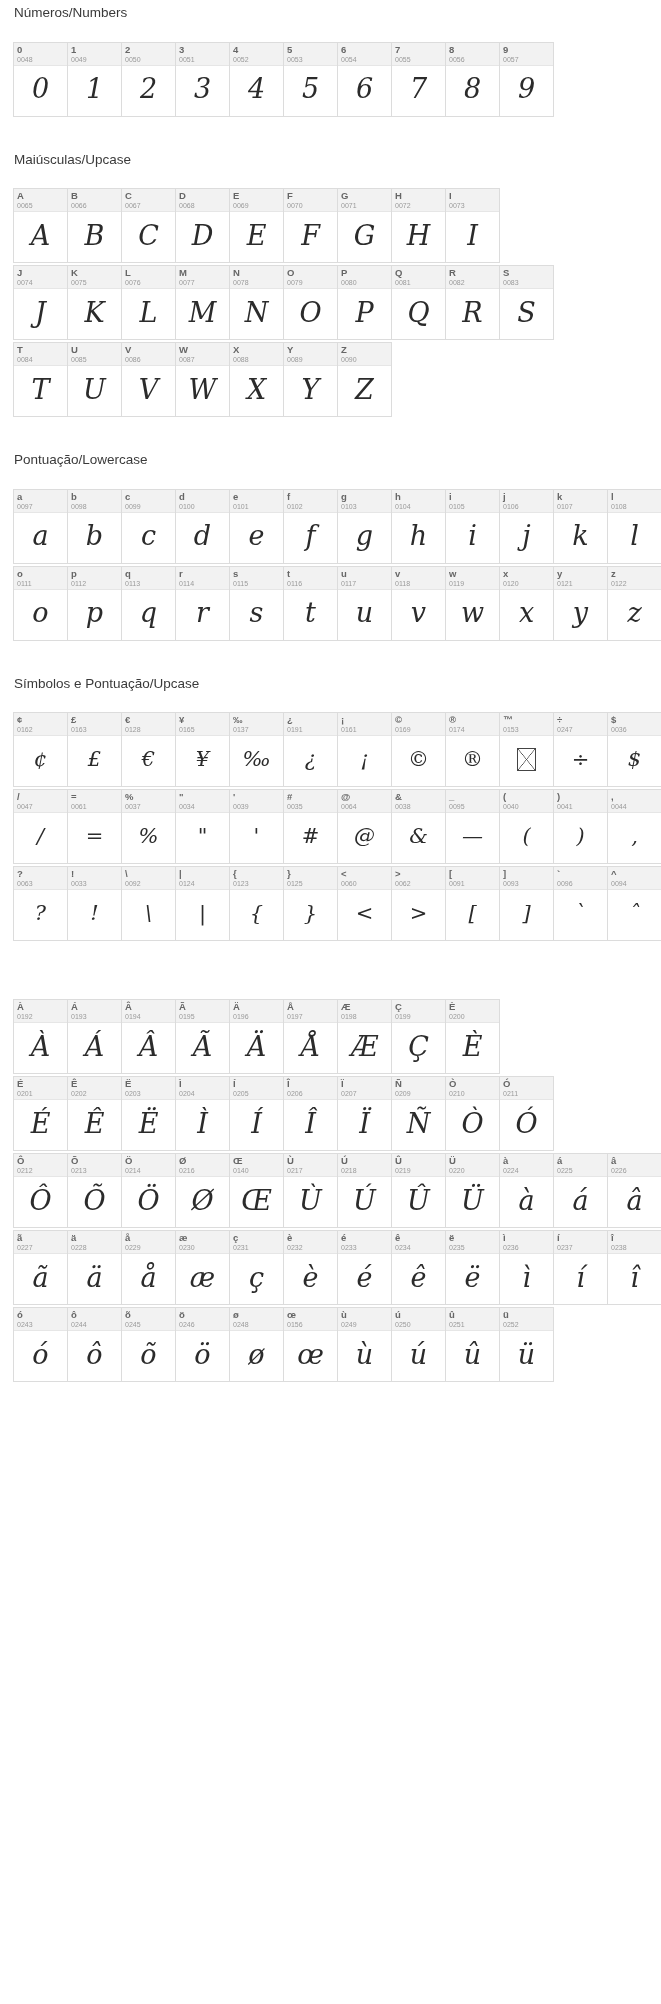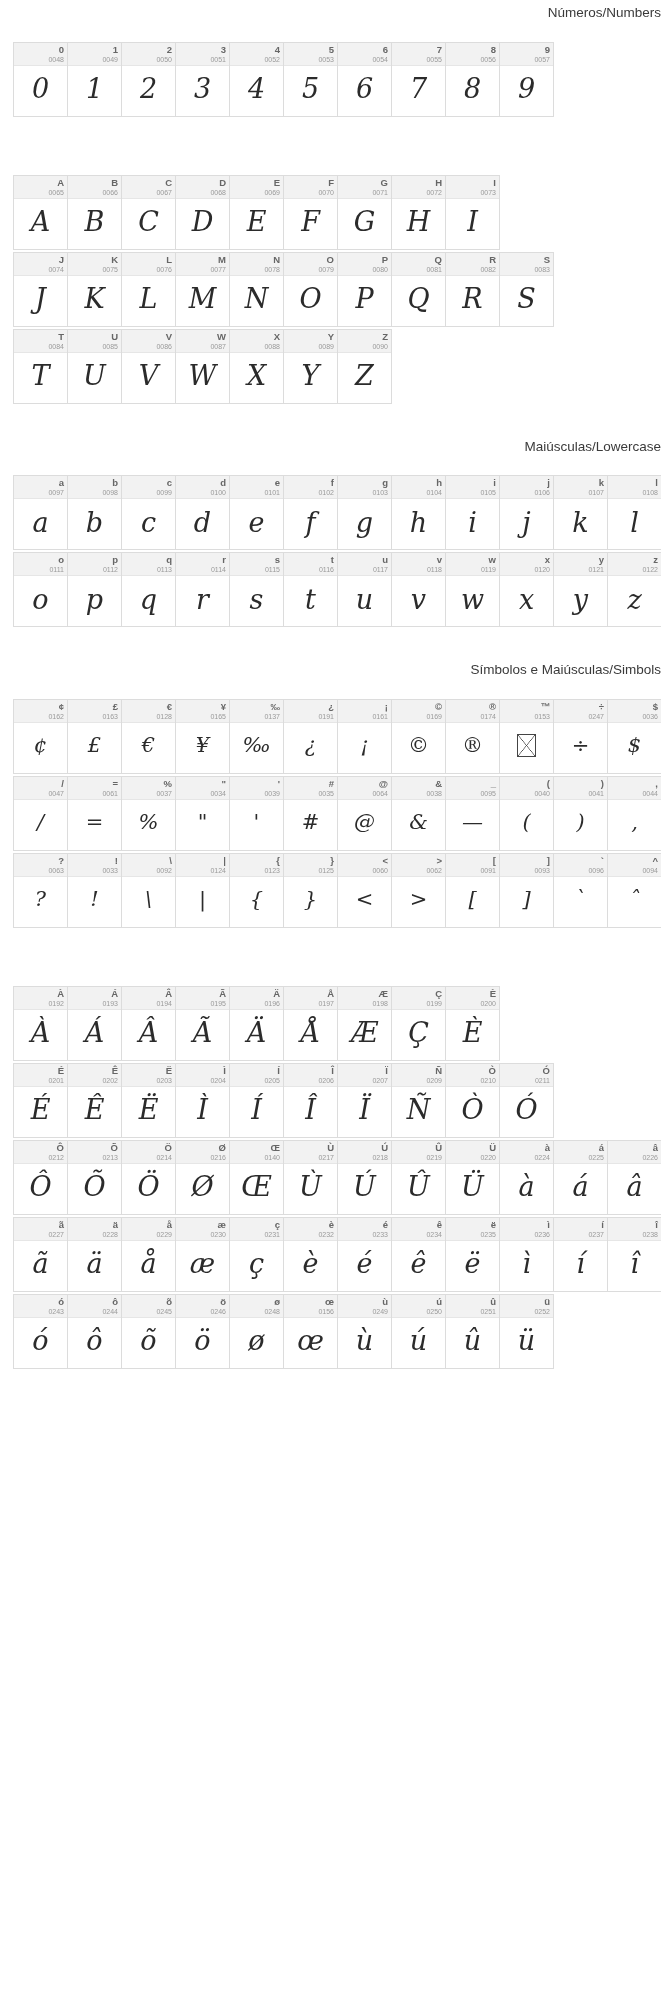--- a/index.html
+++ b/index.html
@@ -12,21 +12,20 @@
     width: 661px;
     min-height: 2004px;
     color: #333333;
   }
   .page {
     width: 661px;
     padding: 0 0 20px 0;
   }
   .section {
     margin: 0 0 0 0;
-    text-align: right;
   }
   .section-title {
     font-size: 13.5px;
     color: #3a3a3a;
     font-weight: 400;
     padding: 0 0 0 14px;
     margin: 0;
     line-height: 1;
   }
   .section-head-pad {
@@ -188,20 +187,21 @@
                 <span class="ch">9</span>
                 <span class="code">0057</span>
               </div>
               <div class="sample">9</div>
             </div>
           </div>
         </div>
         <div class="spacer-lg"></div>
       </div>
       <div class="section">
+        <div class="section-title">Maiúsculas/Upcase</div>
         <div class="section-head-pad"></div>
         <div class="rows">
           <div class="glyph-row">
             <div class="cell">
               <div class="hdr">
                 <span class="ch">A</span>
                 <span class="code">0065</span>
               </div>
               <div class="sample">A</div>
             </div>
@@ -382,21 +382,21 @@
                 <span class="ch">Z</span>
                 <span class="code">0090</span>
               </div>
               <div class="sample">Z</div>
             </div>
           </div>
         </div>
         <div class="spacer-lg"></div>
       </div>
       <div class="section">
-        <div class="section-title">Maiúsculas/Lowercase</div>
+        <div class="section-title">Pontuação/Lowercase</div>
         <div class="section-head-pad"></div>
         <div class="rows">
           <div class="glyph-row">
             <div class="cell">
               <div class="hdr">
                 <span class="ch">a</span>
                 <span class="code">0097</span>
               </div>
               <div class="sample">a</div>
             </div>
@@ -561,21 +561,21 @@
                 <span class="ch">z</span>
                 <span class="code">0122</span>
               </div>
               <div class="sample">z</div>
             </div>
           </div>
         </div>
         <div class="spacer-lg"></div>
       </div>
       <div class="section">
-        <div class="section-title">Símbolos e Maiúsculas/Simbols</div>
+        <div class="section-title">Símbolos e Pontuação/Upcase</div>
         <div class="section-head-pad"></div>
         <div class="rows">
           <div class="glyph-row">
             <div class="cell">
               <div class="hdr">
                 <span class="ch">¢</span>
                 <span class="code">0162</span>
               </div>
               <div class="sample small">¢</div>
             </div>

